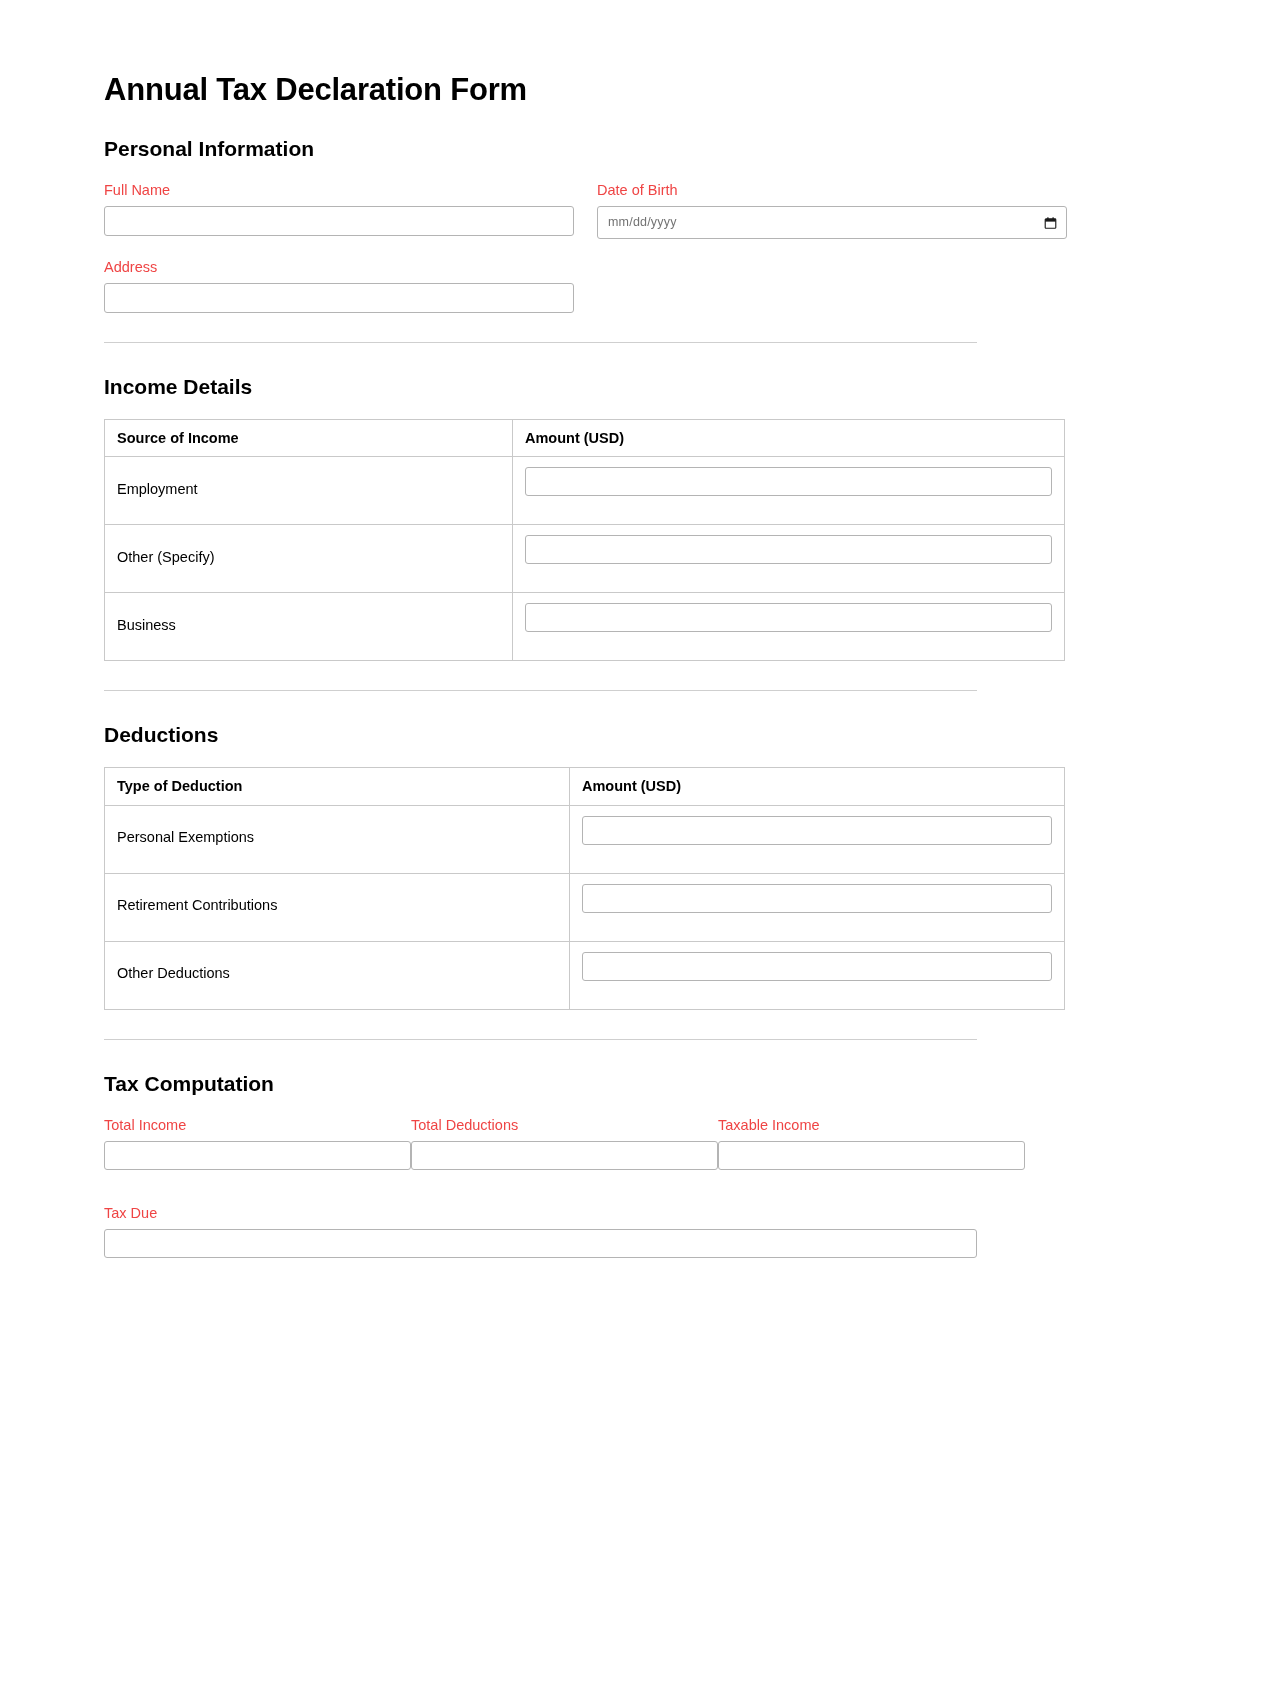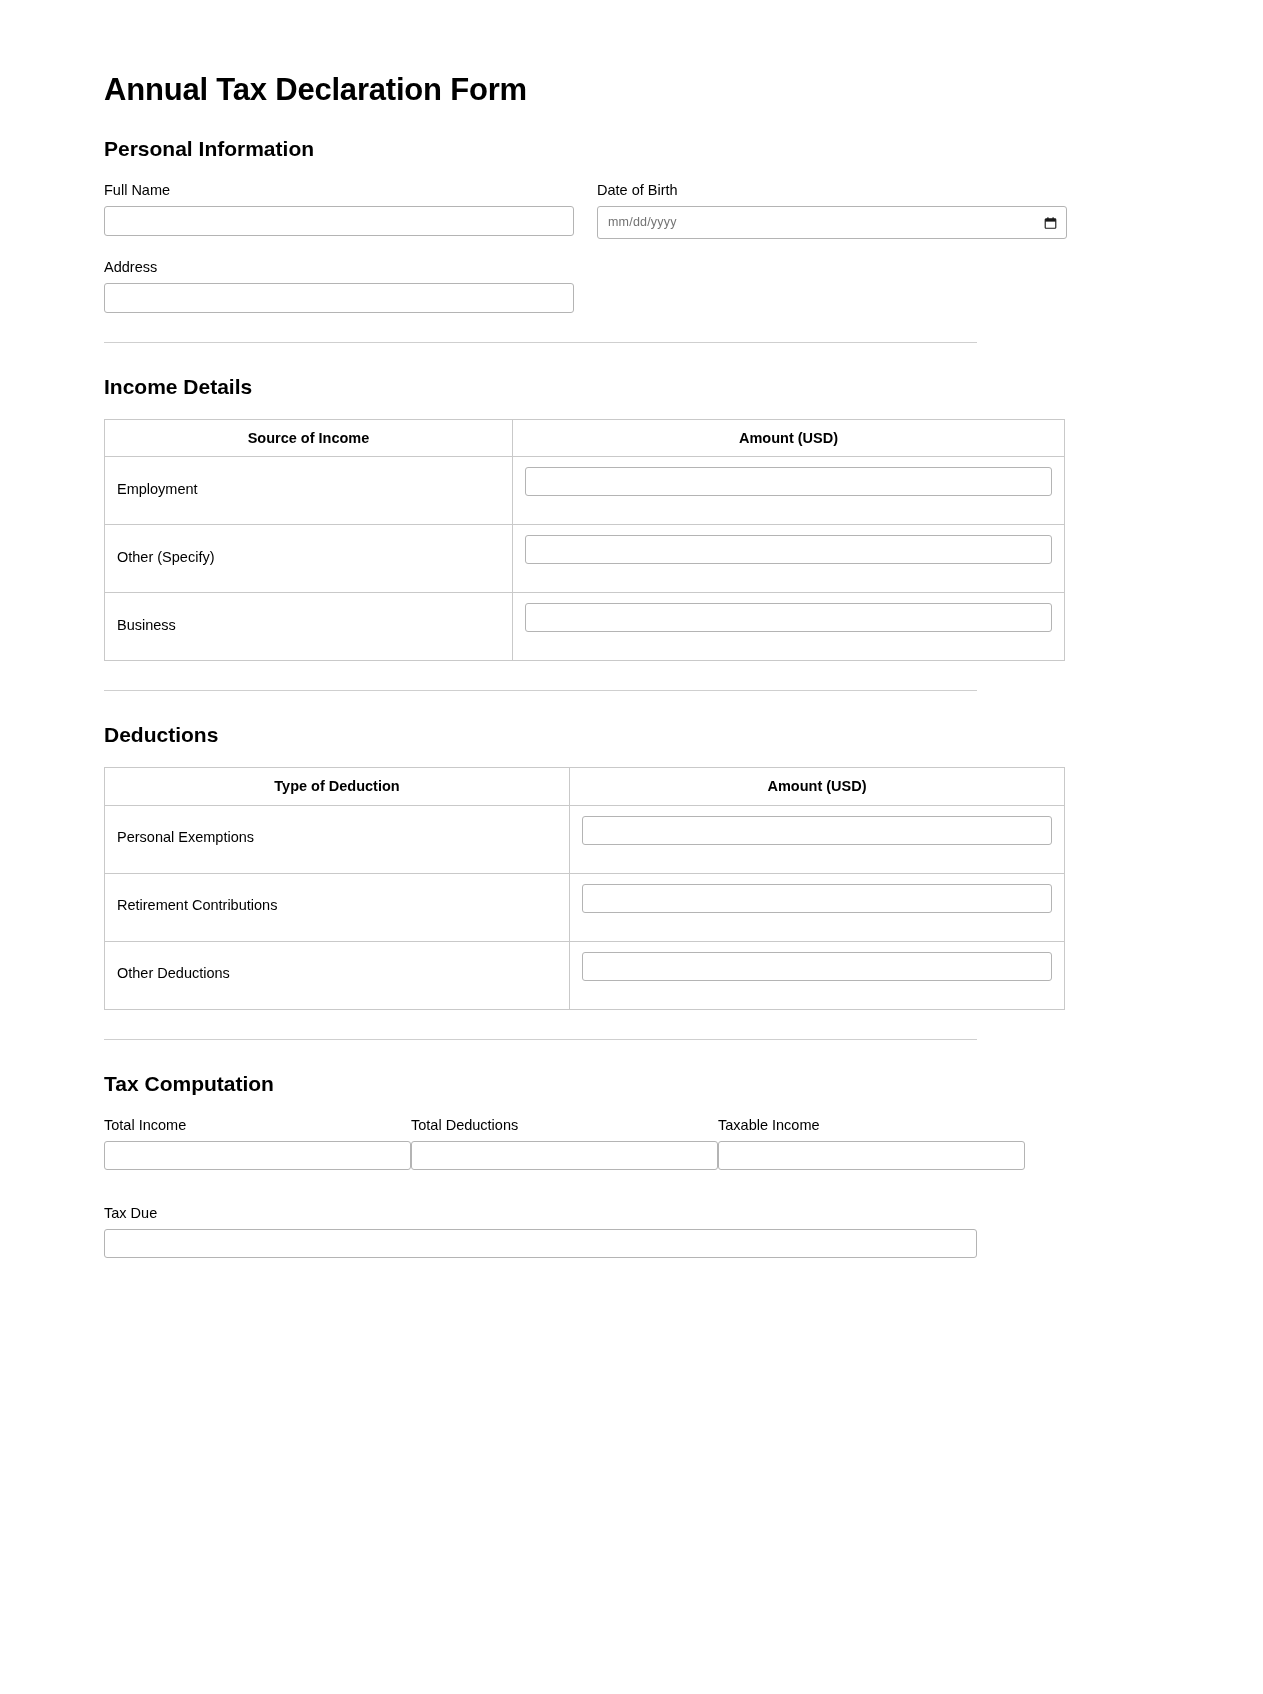--- a/index.html
+++ b/index.html
@@ -42,21 +42,21 @@
     border-top: 1px solid #cfcfcf;
     margin: 29px 0 31px 0;
     height: 0;
   }
 
   
   .field-label {
     display: block;
     font-size: 14.5px;
     line-height: 1.3;
-    color: #000000;
+    color: #ef4444;
     margin-bottom: 6px;
   }
   .text-input {
     box-sizing: border-box;
     display: block;
     width: 100%;
     height: 30px;
     border: 1px solid #b4b4b4;
     border-radius: 3px;
     background: #ffffff;
@@ -121,21 +121,20 @@
     border: 1px solid #c9c9c9;
     text-align: left;
     vertical-align: top;
   }
   table.data-table th {
     font-size: 14.5px;
     font-weight: bold;
     padding: 10px 12px 9px 12px;
     background: #ffffff;
     line-height: 1.2;
-    text-align: center;
   }
   table.data-table td.label-cell {
     font-size: 14.5px;
     font-weight: normal;
     padding: 22px 12px 26px 12px;
     line-height: 1.25;
     vertical-align: middle;
   }
   table.data-table td.input-cell {
     padding: 10px 12px 28px 12px;

